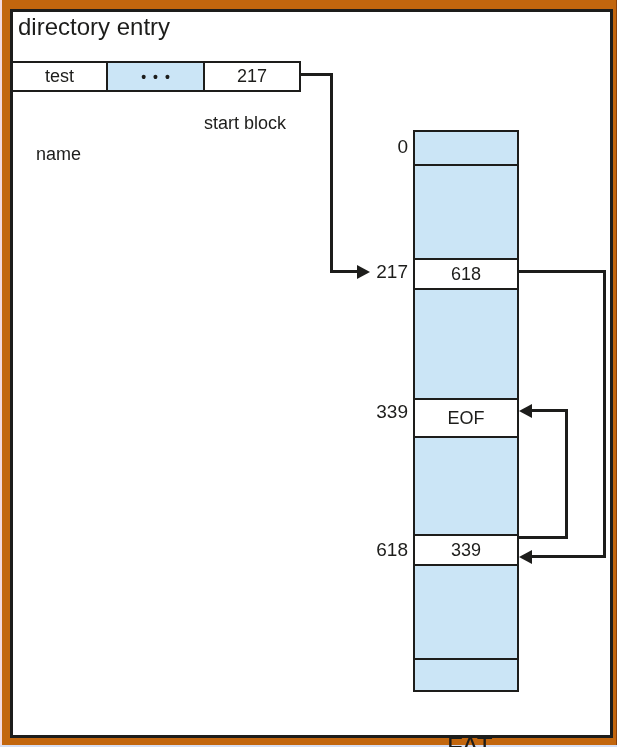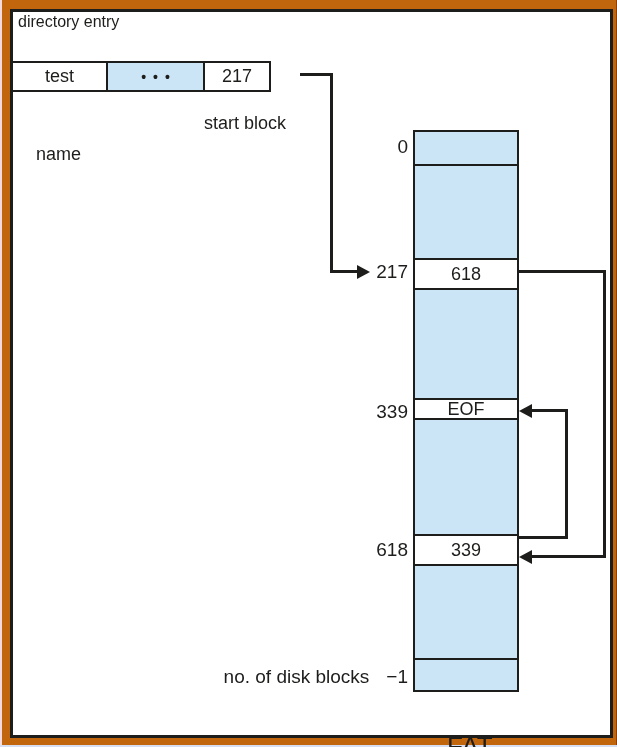--- a/index.html
+++ b/index.html
@@ -32,24 +32,24 @@
     position: absolute; right: 0; top: 0; bottom: 2px; width: 1px;
     background: #8a4008;
   }
   .figure {
     position: absolute; left: 10px; top: 9px;
     width: 603px; height: 729px;
     background: #ffffff;
     border: 3px solid var(--line-black);
   }
   .txt { position: absolute; color: var(--line-black); white-space: nowrap; }
-  .dir-title { left: 18px; top: 13px; font-size: 16px; }
+  .dir-title { left: 18px; top: 13px; font-size: 24px; }
   .dir-box {
     position: absolute; left: 11px; top: 61px;
-    width: 260px; height: 31px;
+    width: 290px; height: 31px;
     border: 2px solid var(--line-black);
     background: #ffffff;
     display: flex;
     align-items: flex-end;
   }
   .dir-cell {
     display: flex; align-items: center; justify-content: center;
     font-size: 18px; color: var(--line-black); height: 100%;
   }
   .dir-cell.c-test { width: 95px; border-right: 2px solid var(--line-black); }
@@ -73,21 +73,21 @@
   .sep-last { top: 526px; }
   .fat-cell {
     position: absolute; left: 0; width: 102px;
     background: #ffffff;
     border-top: 2px solid var(--line-black);
     border-bottom: 2px solid var(--line-black);
     display: flex; align-items: center; justify-content: center;
     font-size: 18px; color: var(--line-black);
   }
   .cell-217 { top: 126px; height: 32px; }
-  .cell-339 { top: 266px; height: 22px; }
+  .cell-339 { top: 266px; height: 40px; }
   .cell-618 { top: 402px; height: 32px; }
 
   .idx { position: absolute; right: 209px; font-size: 19px; color: var(--line-black); text-align: right; }
   .idx-0   { top: 136px; }
   .idx-217 { top: 261px; }
   .idx-339 { top: 401px; }
   .idx-618 { top: 539px; }
   .note-row {
     position: absolute; right: 209px; top: 666px;
     display: flex; gap: 17px; align-items: baseline;
@@ -154,24 +154,20 @@
     <div class="fat-cell cell-217">618</div>
     <div class="fat-cell cell-339">EOF</div>
     <div class="fat-cell cell-618">339</div>
     <div class="fat-sep sep-last"></div>
   </div>
 
   <div class="idx idx-0">0</div>
   <div class="idx idx-217">217</div>
   <div class="idx idx-339">339</div>
   <div class="idx idx-618">618</div>
-  <div class="note-row">
-    <span>no. of disk blocks</span>
-    <span>−1</span>
-  </div>
 
   <div class="line b1"></div>
   <div class="line b2"></div>
   <div class="line b3"></div>
   <div class="arrow arrow-left ah-b"></div>
 
   <div class="line c1"></div>
   <div class="line c2"></div>
   <div class="line c3"></div>
   <div class="arrow arrow-left ah-c"></div>

